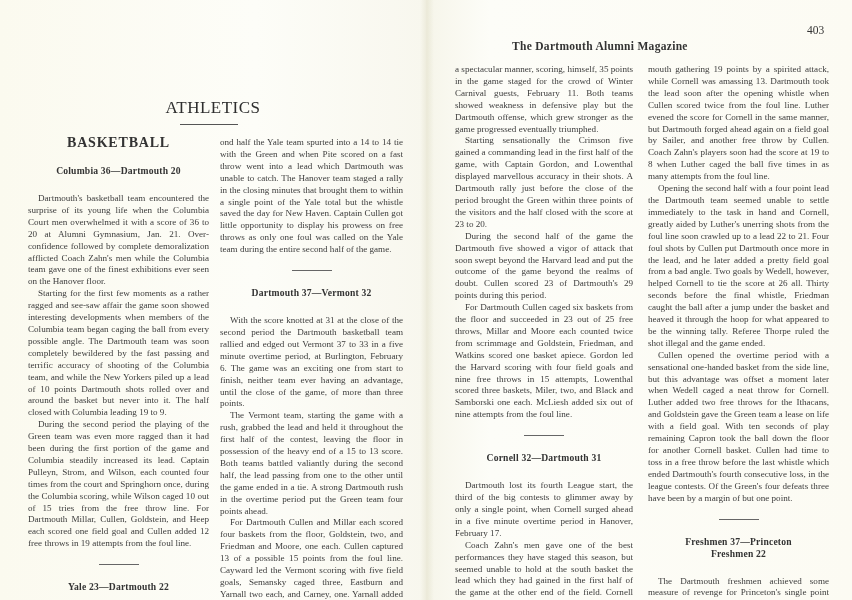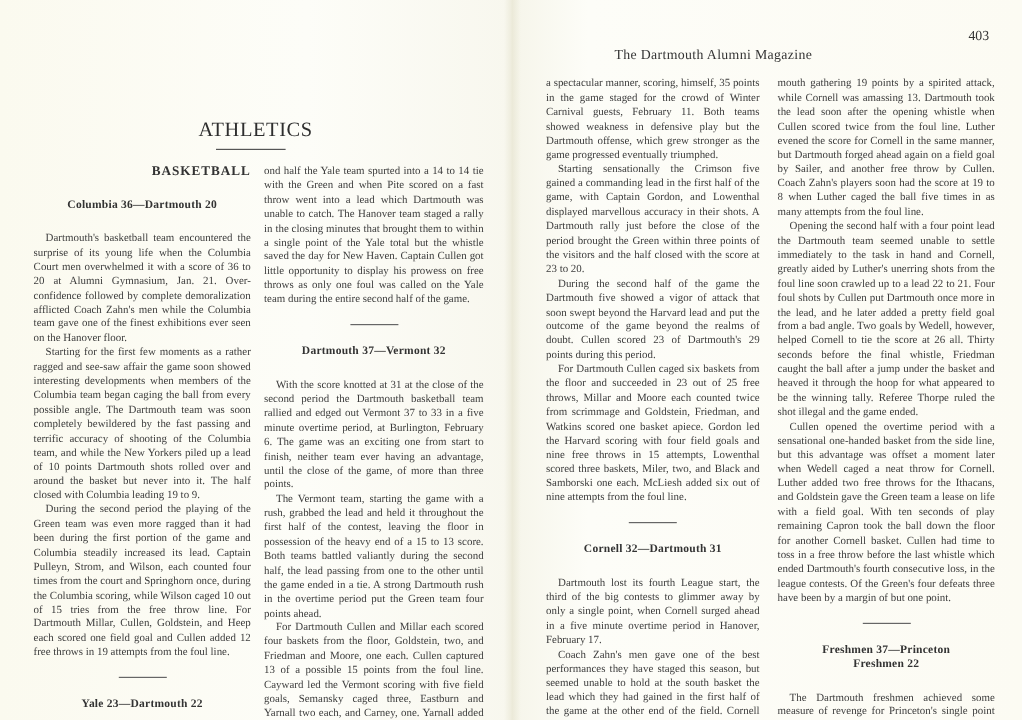--- a/index.html
+++ b/index.html
@@ -39,29 +39,29 @@
   .col p.noindent { text-indent: 0; }
   .col-l1 { left: 28px; top: 137px; width: 181px; }
   .col-l2 { left: 220px; top: 137px; width: 183px; }
   .col-r1 { left: 455px; top: 64px; width: 178px; }
   .col-r2 { left: 648px; top: 64px; width: 181px; }
   .section-head {
     text-align: center; font-weight: bold; font-size: 9.6px;
     line-height: 12px; letter-spacing: 0.2px; color: #333; margin: 16px;
   }
   .sport-head {
-    text-align: right; font-weight: bold; font-size: 11px;
+    text-align: center; font-weight: bold; font-size: 14px;
     letter-spacing: 0.8px; line-height: 12px; color: #333;
   }
   .rule {
     width: 40px; margin: 14px auto 13px auto; border-top: 1px solid #666;
   }
   .running-head {
     position: absolute; top: 40px; left: 512px;
-    font-size: 11.5px; letter-spacing: 0.3px; font-weight: normal; color: #333;
+    font-size: 11.5px; letter-spacing: 0.3px; font-weight: bold; color: #333;
   }
   .page-number {
     position: absolute; top: 24px; left: 807px; font-size: 11.5px; color: #333;
   }
 </style>
 </head>
 <body>
 
 <div class="spread">
   <div class="page-left"></div>

